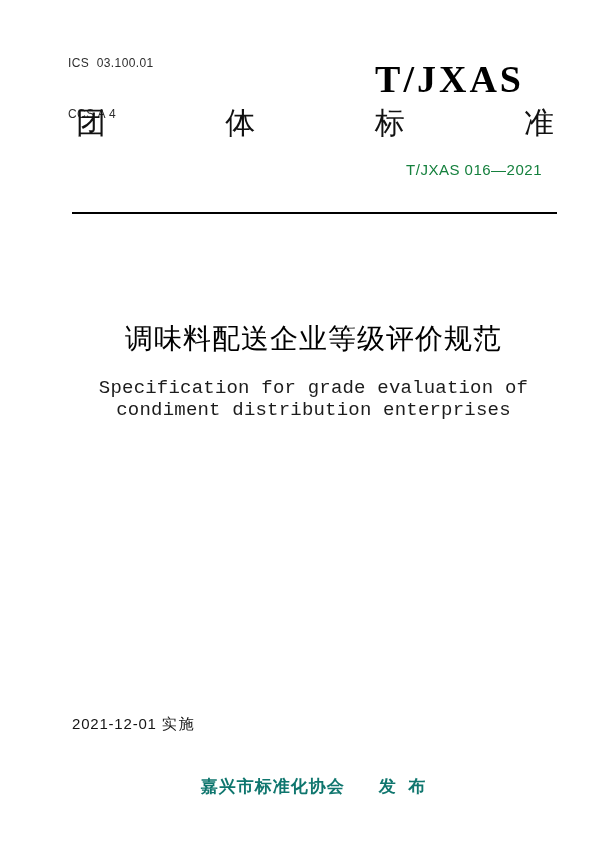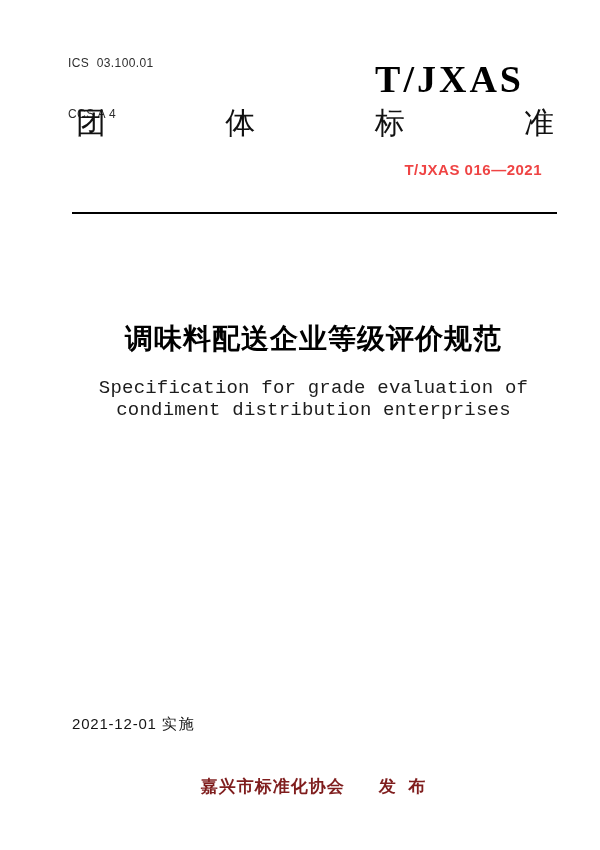--- a/index.html
+++ b/index.html
@@ -44,40 +44,40 @@
     justify-content: space-between;
     font-size: 30px;
     line-height: 34px;
     color: #111;
   }
   .doc-number {
     position: absolute;
     top: 161px;
     right: 58px;
     font-size: 15px;
-    font-weight: 700;
+    font-weight: 400;
     letter-spacing: 0.5px;
-    color: #ef4444;
+    color: #15803d;
     white-space: nowrap;
   }
   .rule {
     position: absolute;
     top: 212px;
     left: 72px;
     right: 43px;
     border-top: 2px solid #000;
   }
   .title-zh {
     position: absolute;
     top: 320px;
     left: 70px;
     right: 43px;
     text-align: center;
     font-size: 28px;
-    font-weight: 700;
+    font-weight: 400;
     letter-spacing: 1px;
     color: #000;
   }
   .title-en {
     position: absolute;
     top: 377px;
     left: 60px;
     right: 33px;
     text-align: center;
     font-family: Liberation Mono, monospace;
@@ -101,21 +101,21 @@
     position: absolute;
     top: 775px;
     left: 70px;
     right: 43px;
     display: flex;
     justify-content: center;
     gap: 34px;
     font-size: 17px;
     font-weight: 600;
     letter-spacing: 1px;
-    color: #7f1d1d;
+    color: #0f766e;
     white-space: pre;
   }
 </style>
 </head>
 <body>
 
 <div class="page">
 
   <div class="ics-block">
     <div>ICS  03.100.01</div>

